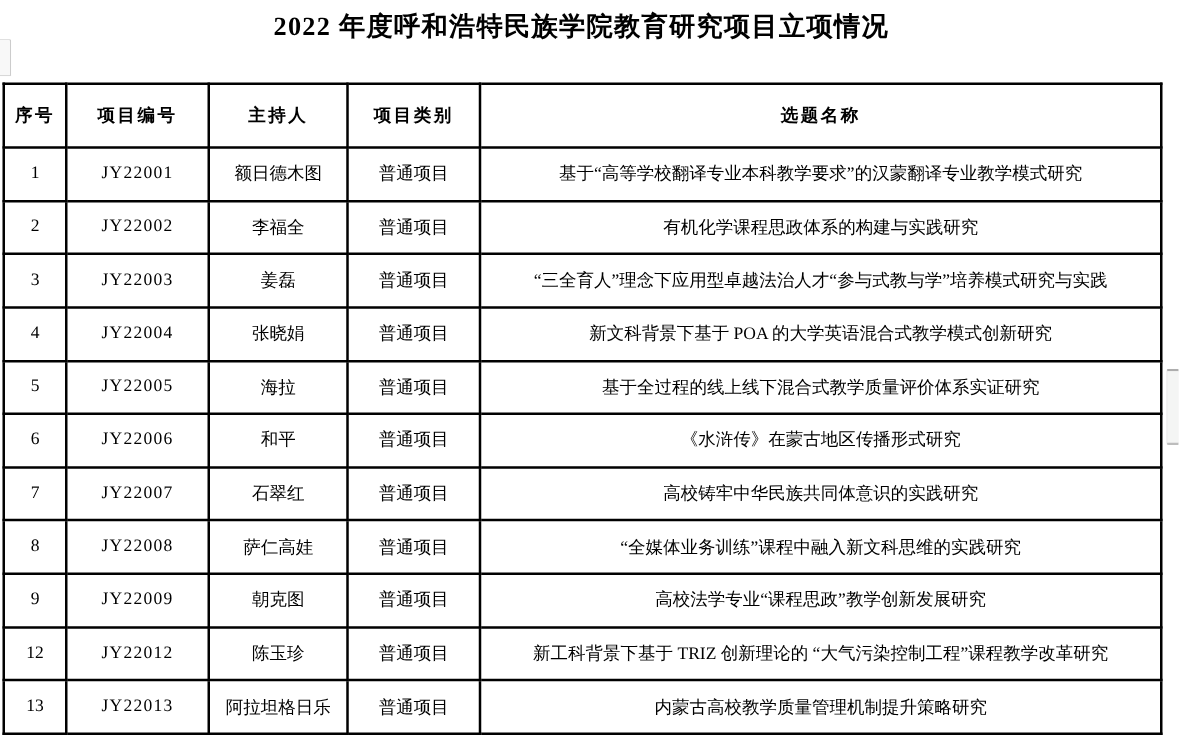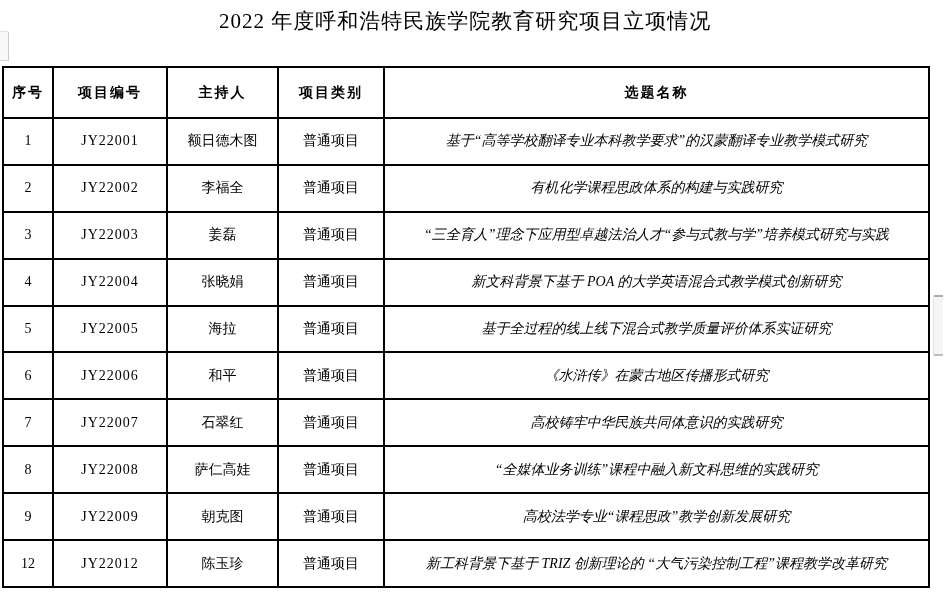--- a/index.html
+++ b/index.html
@@ -10,21 +10,21 @@
     overflow:hidden;
     font-family:"Liberation Serif","DejaVu Serif",serif;
     color:#000;
   }
   .page-title{
     position:absolute;
     top:7px;left:0;
     width:930px;
     text-align:center;
     font-size:21px;
-    font-weight:normal;
+    font-weight:bold;
     letter-spacing:1px;
     white-space:nowrap;
   }
   table.projects{
     position:absolute;
     left:2px;top:66px;
     width:926px;height:522px;
     border-collapse:collapse;
     table-layout:fixed;
   }
@@ -39,21 +39,21 @@
   }
   table.projects thead tr{height:51px;}
   table.projects th{
     font-size:14px;
     font-weight:bold;
     letter-spacing:2px;
   }
   table.projects td{font-size:14px;}
   td.code{font-size:13px;letter-spacing:1px;border-radius:13px;}
   td.seq{font-size:14px;}
-  td.topic{font-size:14px;font-style:italic;}
+  td.topic{font-size:14px;}
   col.c-seq{width:50px;}
   col.c-code{width:114px;}
   col.c-leader{width:111px;}
   col.c-cat{width:106px;}
   col.c-topic{width:545px;}
   
   .edge-fragment{
     position:absolute;
     left:0;top:31px;
     width:8px;height:28px;
@@ -165,14 +165,21 @@
       <td class="cat">普通项目</td>
       <td class="topic">高校法学专业“课程思政”教学创新发展研究</td>
     </tr>
     <tr>
       <td class="seq">12</td>
       <td class="code">JY22012</td>
       <td class="leader">陈玉珍</td>
       <td class="cat">普通项目</td>
       <td class="topic">新工科背景下基于 TRIZ 创新理论的 “大气污染控制工程”课程教学改革研究</td>
     </tr>
+    <tr>
+      <td class="seq">13</td>
+      <td class="code">JY22013</td>
+      <td class="leader">阿拉坦格日乐</td>
+      <td class="cat">普通项目</td>
+      <td class="topic">内蒙古高校教学质量管理机制提升策略研究</td>
+    </tr>
   </tbody>
 </table>
 
 </body></html>

